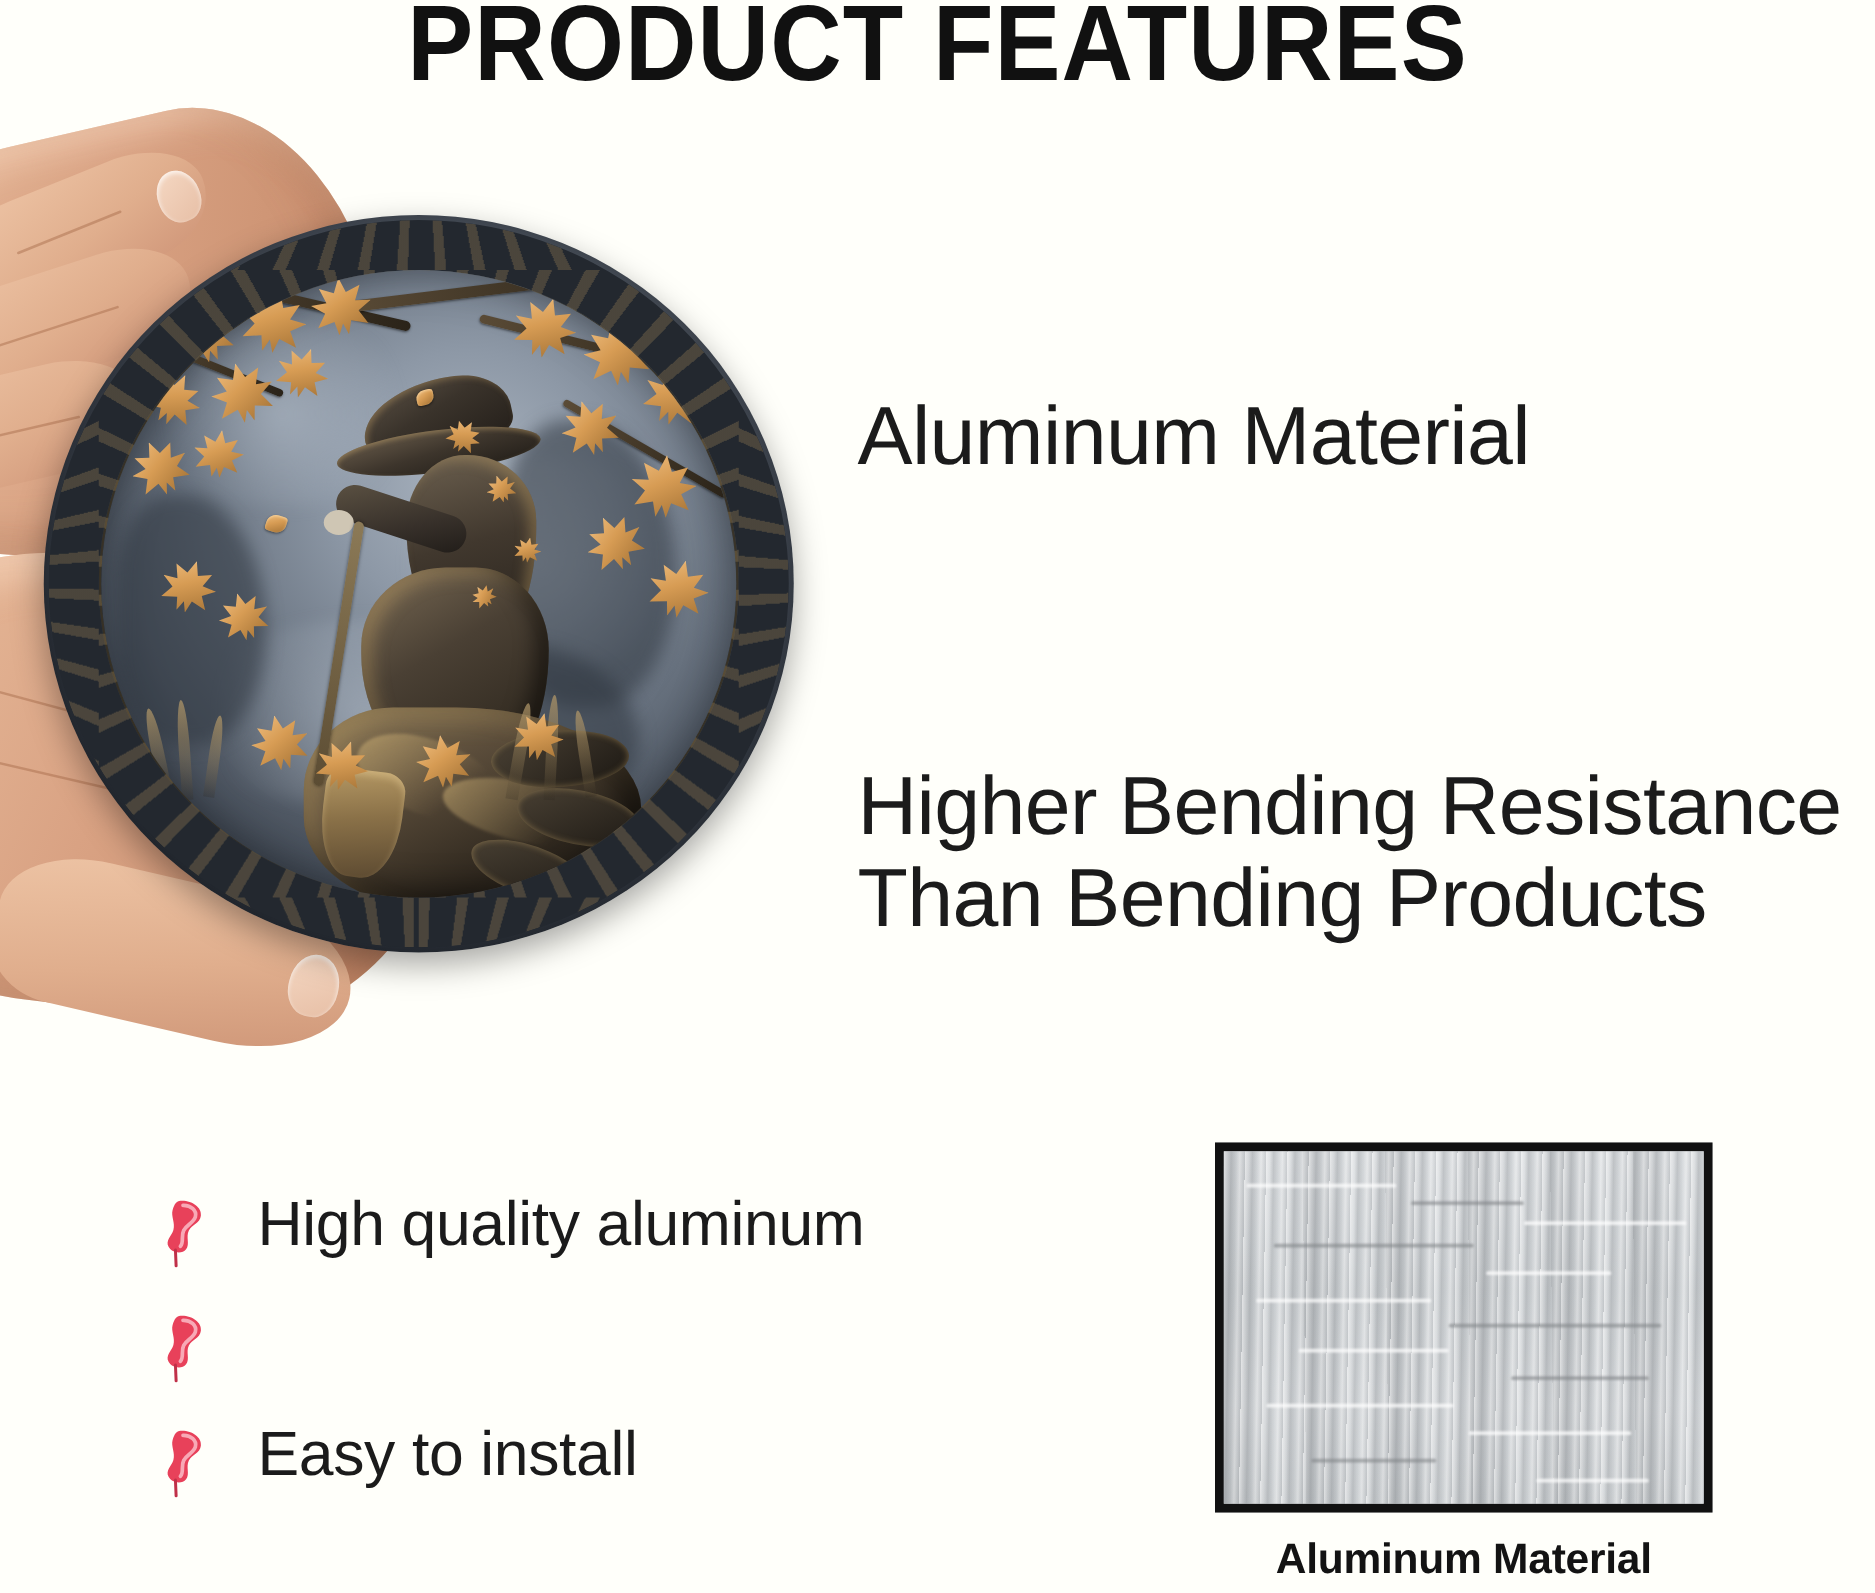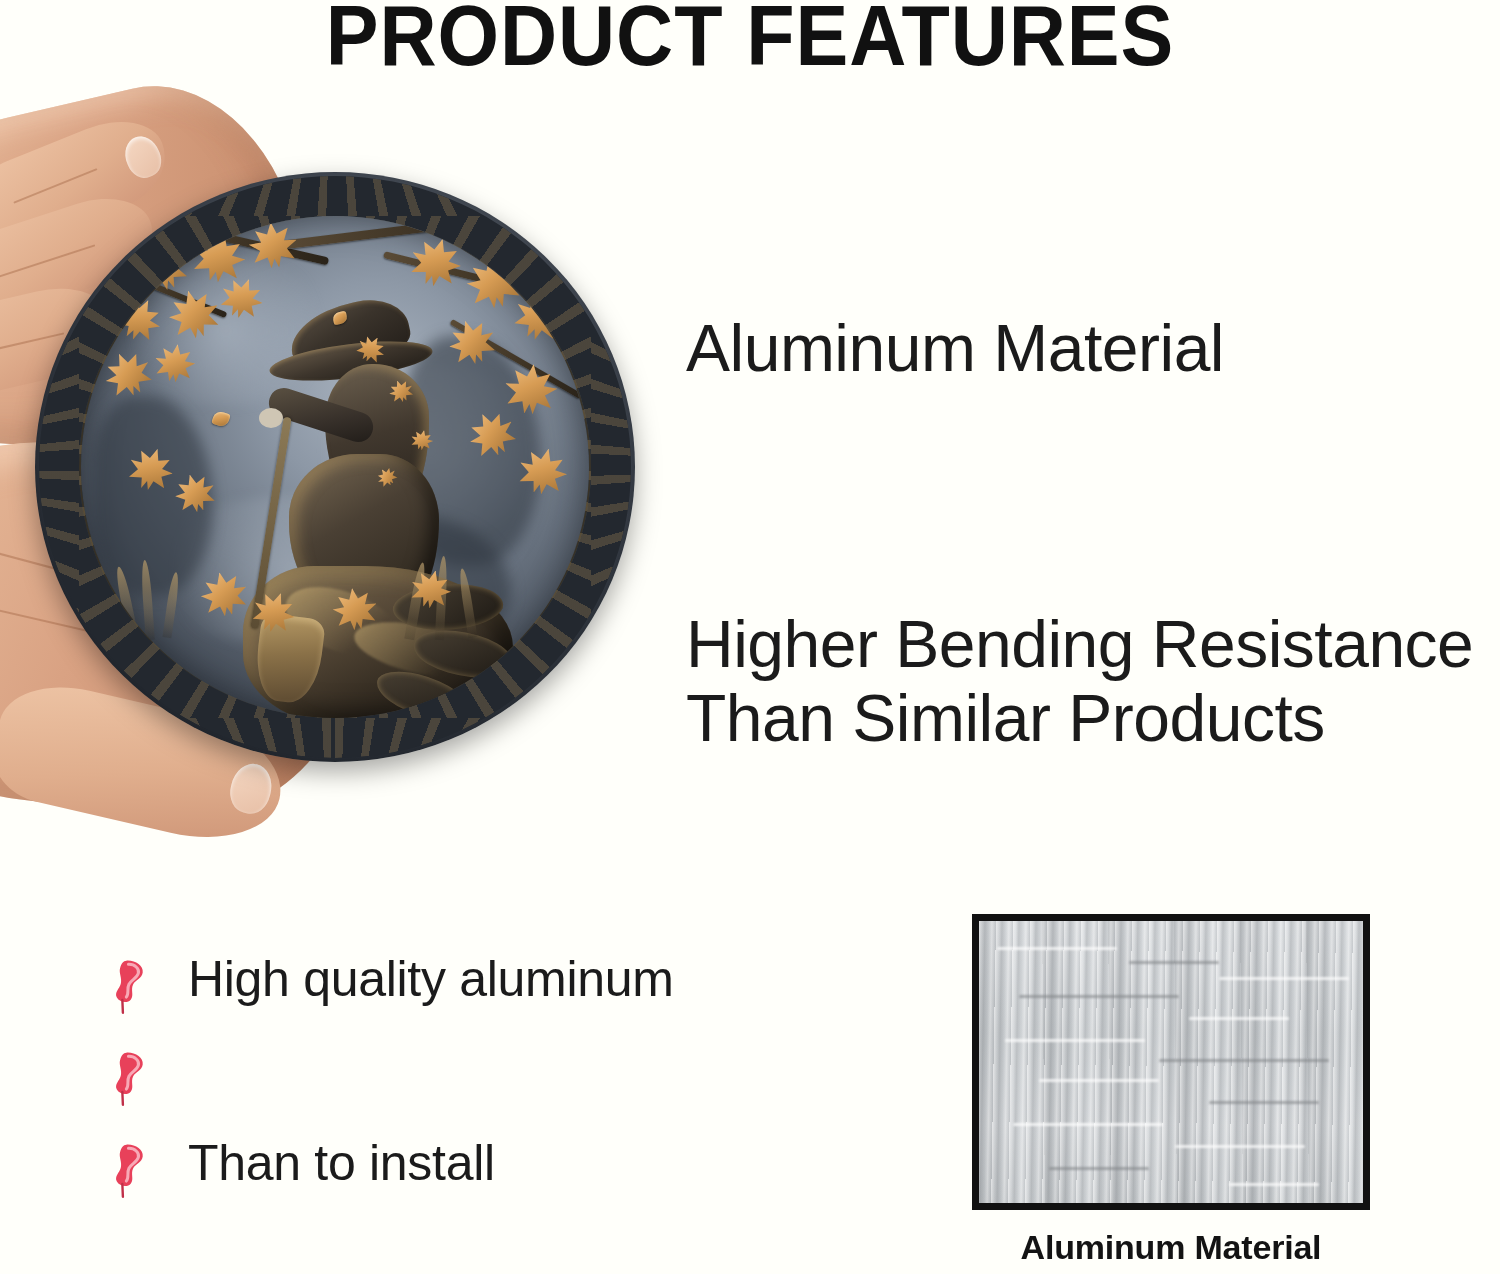--- a/index.html
+++ b/index.html
@@ -321,21 +321,21 @@
     white-space: nowrap;
   }
   #stat1-number { left: 686px; top: 176px; }
   #stat1-text   { left: 686px; top: 312px; }
   #stat2-number { left: 686px; top: 486px; }
   #stat2-text   { left: 686px; top: 608px; }
 
   
   #bullets {
     position: absolute;
-    left: 100px;
+    left: 118px;
     top: 952px;
     width: 760px;
   }
   .bullet-row {
     position: relative;
     height: 92px;
   }
   .pin-icon {
     position: absolute;
     left: 6px;
@@ -510,21 +510,21 @@
         <div class="leaf maple" style="left:252px; top:372px; width:44px; height:42px; transform:rotate(-8deg);"></div>
         <div class="leaf maple" style="left:330px; top:354px; width:40px; height:38px; transform:rotate(14deg);"></div>
       </div>
     </div>
   </div>
 
   <div class="stat-text" id="stat1-text">Aluminum Material</div>
 
   <div class="stat-text" id="stat2-text">
     <div>Higher Bending Resistance</div>
-    <div>Than Similar Products</div>
+    <div>Than Bending Products</div>
   </div>
 
   <div id="bullets">
 
     <div class="bullet-row">
       <span class="pin-icon">
         <svg viewBox="0 0 44 56" width="44" height="56" aria-hidden="true">
           <g transform="rotate(16 22 26)">
             <path d="M14 4 C22 1 32 4 33 11 C34 17 28 20 27 25 C26 31 31 35 29 40 C27 45 19 46 15 42 C11 38 15 33 15 28 C15 22 10 18 10 13 C10 8 11 5 14 4 Z" fill="#e8415a"></path>
             <path d="M17 7 C23 5 29 8 29 13 C29 18 24 21 23 26 C22 31 26 35 24 39" fill="none" stroke="#f8a9b6" stroke-width="3" stroke-linecap="round"></path>
@@ -550,21 +550,21 @@
     <div class="bullet-row">
       <span class="pin-icon">
         <svg viewBox="0 0 44 56" width="44" height="56" aria-hidden="true">
           <g transform="rotate(16 22 26)">
             <path d="M14 4 C22 1 32 4 33 11 C34 17 28 20 27 25 C26 31 31 35 29 40 C27 45 19 46 15 42 C11 38 15 33 15 28 C15 22 10 18 10 13 C10 8 11 5 14 4 Z" fill="#e8415a"></path>
             <path d="M17 7 C23 5 29 8 29 13 C29 18 24 21 23 26 C22 31 26 35 24 39" fill="none" stroke="#f8a9b6" stroke-width="3" stroke-linecap="round"></path>
             <path d="M21 43 L25 55" stroke="#c03048" stroke-width="2.4" stroke-linecap="round" fill="none"></path>
           </g>
         </svg>
       </span>
-      <span class="bullet-label">Than to install</span>
+      <span class="bullet-label">Easy to install</span>
     </div>
   </div>
 
   <div id="swatch-box">
     <div id="swatch-texture">
       <div class="streak" style="left:18px;  top:26px;  width:120px;"></div>
       <div class="streak dark" style="left:150px; top:40px;  width:90px;"></div>
       <div class="streak" style="left:240px; top:56px;  width:130px;"></div>
       <div class="streak dark" style="left:40px;  top:74px;  width:160px;"></div>
       <div class="streak" style="left:210px; top:96px;  width:100px;"></div>

